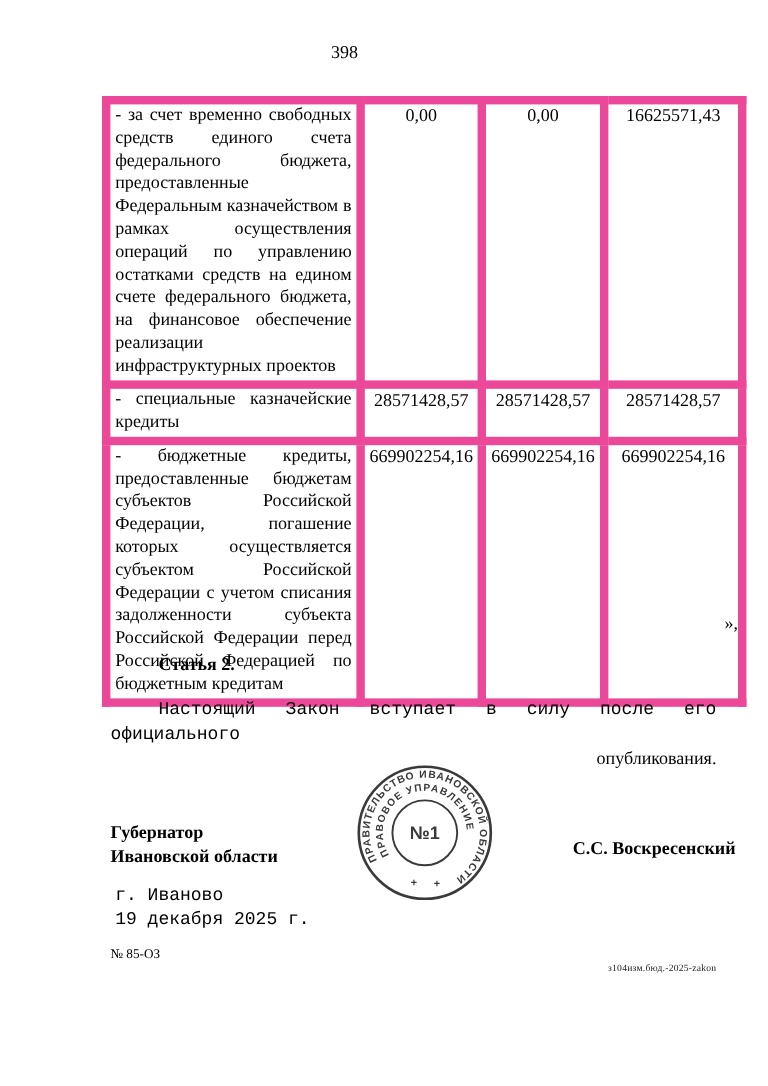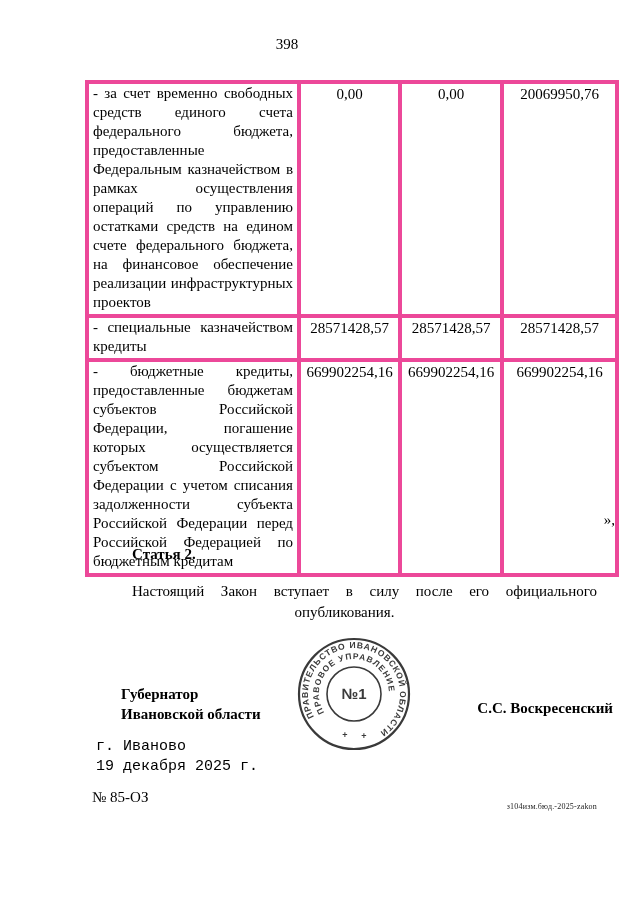--- a/index.html
+++ b/index.html
@@ -6,39 +6,39 @@
   body{
     width:640px;height:905px;background:#ffffff;color:#000;
     font-family:"Liberation Serif", serif;position:relative;overflow:hidden;
   }
   .abs{position:absolute;}
   #page-number{top:36px;left:0;width:574px;text-align:center;font-size:15px;}
 
   
   #budget-table{top:80px;left:85px;width:530px;border-collapse:collapse;table-layout:fixed;}
   #budget-table td{
-    border:4px solid #ec4899;vertical-align:top;font-size:15px;line-height:19px;
+    border:7px solid #ec4899;vertical-align:top;font-size:15px;line-height:19px;
     padding:0 4px 2px 4px;overflow:hidden;
   }
   #budget-table td.lbl{text-align:justify;}
   #budget-table td.num{text-align:center;padding-top:1px;}
   tr.r1{height:208px;} tr.r2{height:32px;} tr.r3{height:196px;}
 
   #closing-quote{top:512px;left:85px;width:530px;text-align:right;font-size:15px;}
 
   #article-heading{top:546px;left:132px;font-size:15px;font-weight:bold;}
   #article-par{top:581px;left:92px;width:505px;font-size:15px;line-height:21px;}
-  #article-par .jline{text-align:justify;text-align-last:justify;text-indent:40px;}
-  #article-par .lline{text-align:center;}
+  #article-par .jline{text-align:justify;text-align-last:justify;text-indent:40px;font-family:Liberation Mono, monospace;}
+  #article-par .lline{text-align:right;}
 
-  #gov-title{top:684px;left:92px;font-size:15px;font-weight:bold;line-height:20px;margin-left:29px;}
+  #gov-title{top:684px;left:92px;font-size:15px;font-weight:bold;line-height:20px;}
   #signer-name{top:700px;left:108px;width:505px;text-align:right;font-size:15px;font-weight:bold;}
 
   #place-date{top:737px;left:96px;font-size:15px;line-height:20px;font-family:Liberation Mono, monospace;}
-  #doc-number{top:789px;left:92px;font-size:15px;}
+  #doc-number{top:789px;left:92px;font-size:11px;}
   #footer-label{top:802px;left:92px;width:505px;text-align:right;font-size:8px;color:#1c1c1c;letter-spacing:.2px;}
 
   #stamp{top:623px;left:283px;width:142px;height:142px;}
   #stamp svg{display:block;}
   .stamp-txt{font-family:"Liberation Sans", sans-serif;font-weight:600;}
 </style>
 </head>
 <body>
 
 <div class="abs" id="page-number">398</div>
@@ -48,24 +48,24 @@
     <col style="width:212px">
       <col style="width:101px">
       <col style="width:102px">
       <col style="width:115px">
   </colgroup>
   <tbody>
       <tr class="r1">
     <td class="lbl">- за счет временно свободных средств единого счета федерального бюджета, предоставленные Федеральным казначейством в рамках осуществления операций по управлению остатками средств на едином счете федерального бюджета, на финансовое обеспечение реализации инфраструктурных проектов</td>
     <td class="num">0,00</td>
     <td class="num">0,00</td>
-    <td class="num">20069950,76</td>
+    <td class="num">16625571,43</td>
   </tr>
   <tr class="r2">
-    <td class="lbl">- специальные казначейством кредиты</td>
+    <td class="lbl">- специальные казначейские кредиты</td>
     <td class="num">28571428,57</td>
     <td class="num">28571428,57</td>
     <td class="num">28571428,57</td>
   </tr>
   <tr class="r3">
     <td class="lbl">- бюджетные кредиты, предоставленные бюджетам субъектов Российской Федерации, погашение которых осуществляется субъектом Российской Федерации с учетом списания задолженности субъекта Российской Федерации перед Российской Федерацией по бюджетным кредитам</td>
     <td class="num">669902254,16</td>
     <td class="num">669902254,16</td>
     <td class="num">669902254,16</td>
   </tr>

